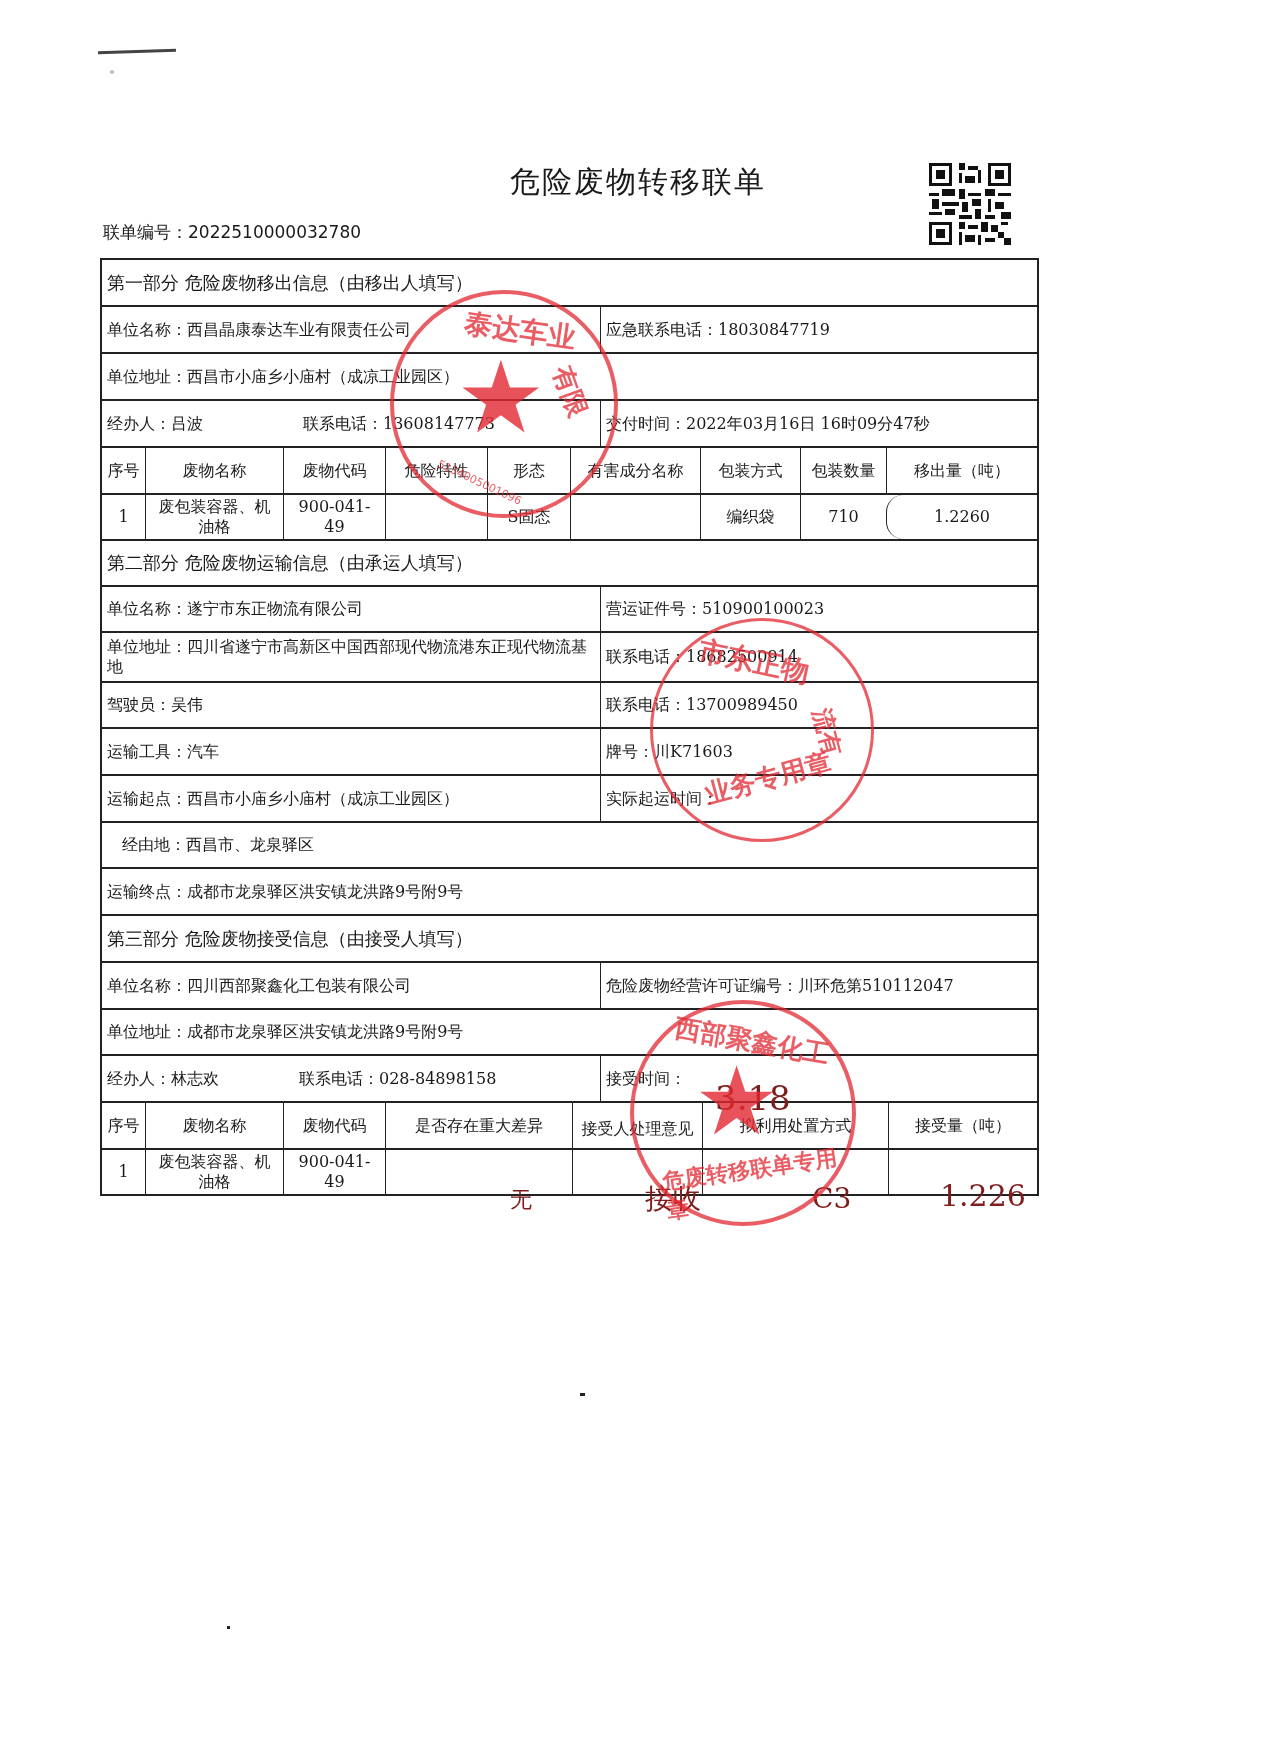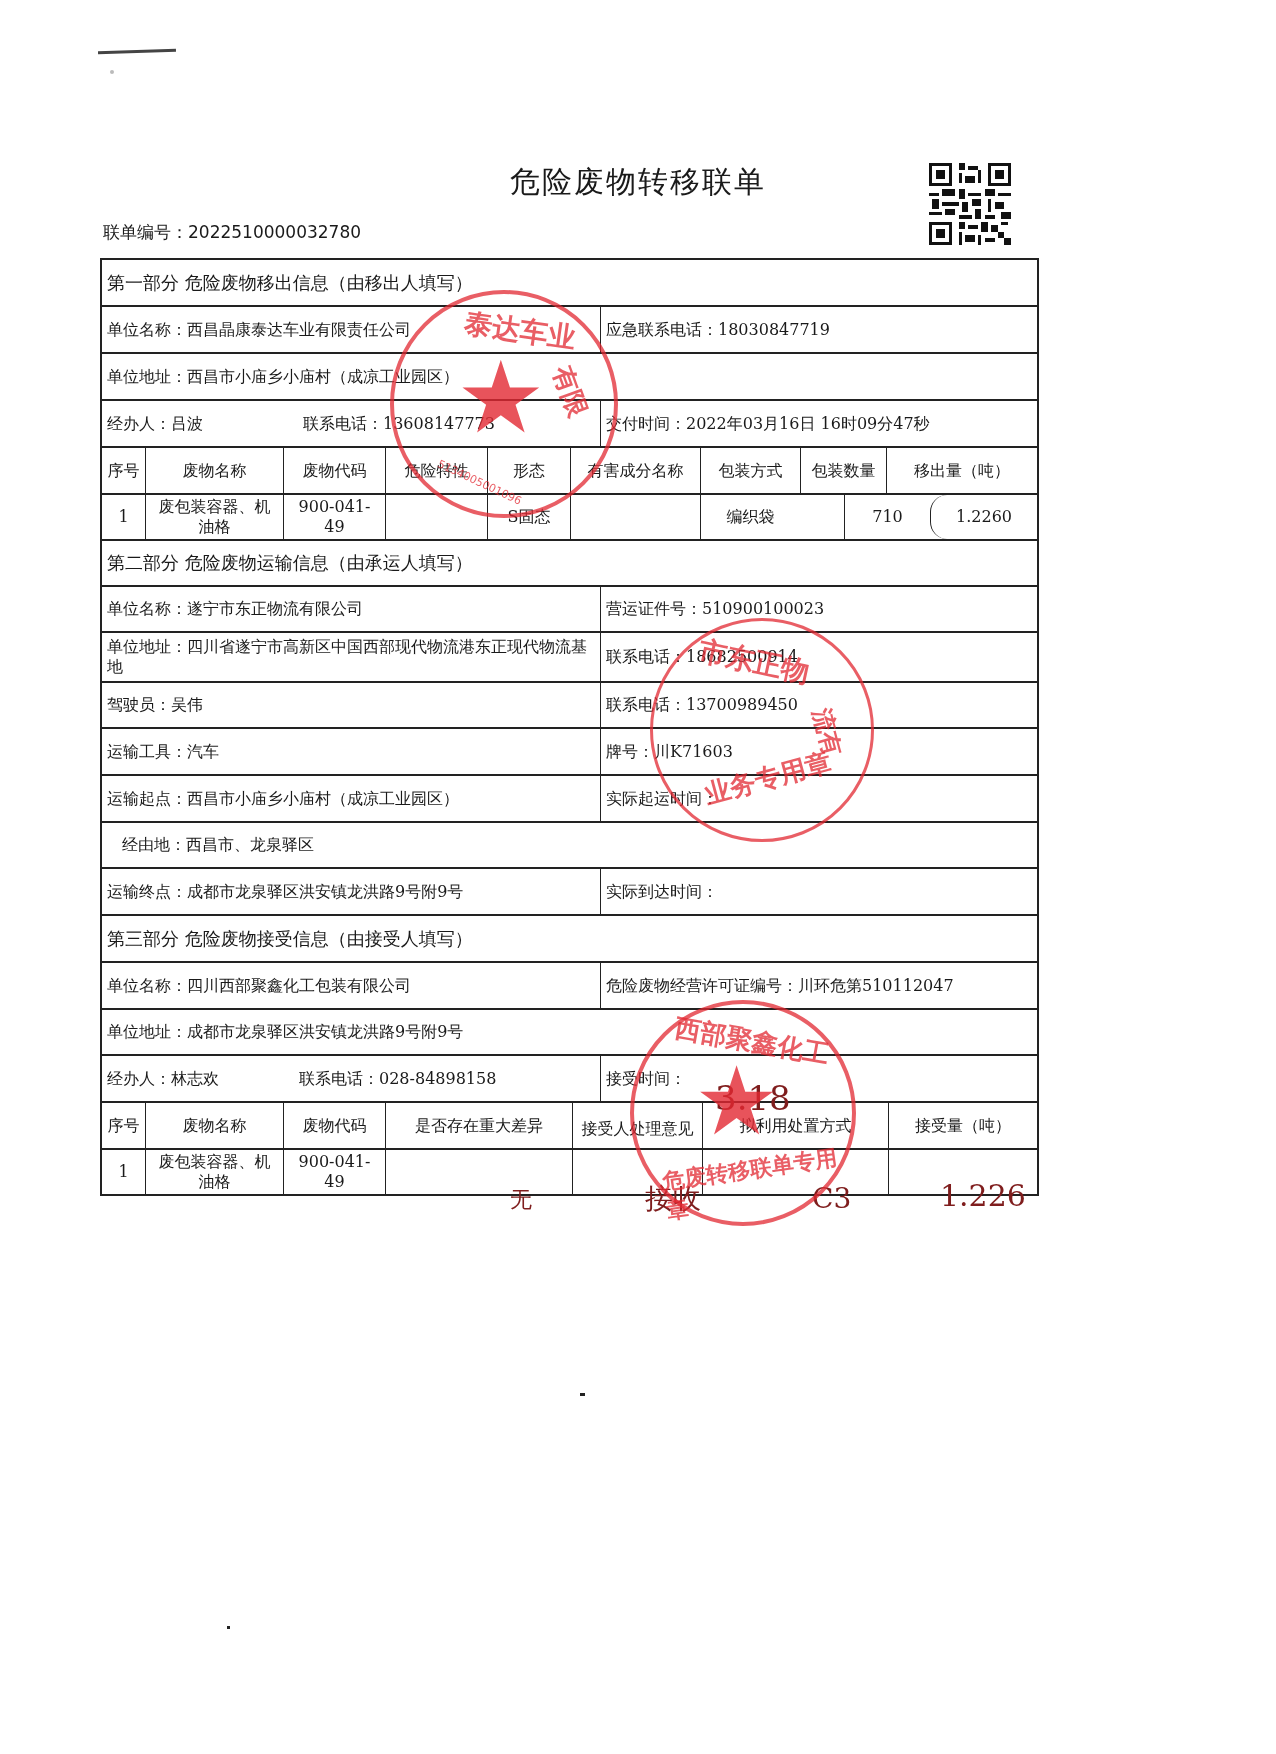--- a/index.html
+++ b/index.html
@@ -137,21 +137,21 @@
     <div class="cell c" style="flex:1;">移出量（吨）</div>
   </div>
   <div class="row h46">
     <div class="cell c" style="width:43px;">1</div>
     <div class="cell c" style="width:138px;">废包装容器、机油格</div>
     <div class="cell c" style="width:102px;">900-041-49</div>
     <div class="cell c" style="width:102px;"></div>
     <div class="cell c" style="width:83px;">S固态</div>
     <div class="cell c" style="width:130px;"></div>
     <div class="cell c" style="width:100px;">编织袋</div>
-    <div class="cell c" style="width:86px;margin-left:44px;">710</div>
+    <div class="cell c" style="width:86px;">710</div>
     <div class="cell c" style="flex:1;border-radius:17px;">1.2260</div>
   </div>
 
   <div class="row h46">
     <div class="cell section" style="flex:1;">第二部分  危险废物运输信息（由承运人填写）</div>
   </div>
   <div class="row h46">
     <div class="cell w-left">
       <span>单位名称：</span>
         <span>遂宁市东正物流有限公司</span>
@@ -203,24 +203,20 @@
   <div class="row h46">
     <div class="cell" style="flex:1;padding-left:20px;">
       <span>经由地：</span>
         <span>西昌市、龙泉驿区</span>
     </div>
   </div>
   <div class="row h47">
     <div class="cell w-left">
       <span>运输终点：</span>
         <span>成都市龙泉驿区洪安镇龙洪路9号附9号</span>
-    </div>
-    <div class="cell w-right">
-      <span>实际到达时间：</span>
-        <span></span>
     </div>
   </div>
 
   <div class="row h47">
     <div class="cell section" style="flex:1;">第三部分  危险废物接受信息（由接受人填写）</div>
   </div>
   <div class="row h47">
     <div class="cell w-left">
       <span>单位名称：</span>
         <span>四川西部聚鑫化工包装有限公司</span>

